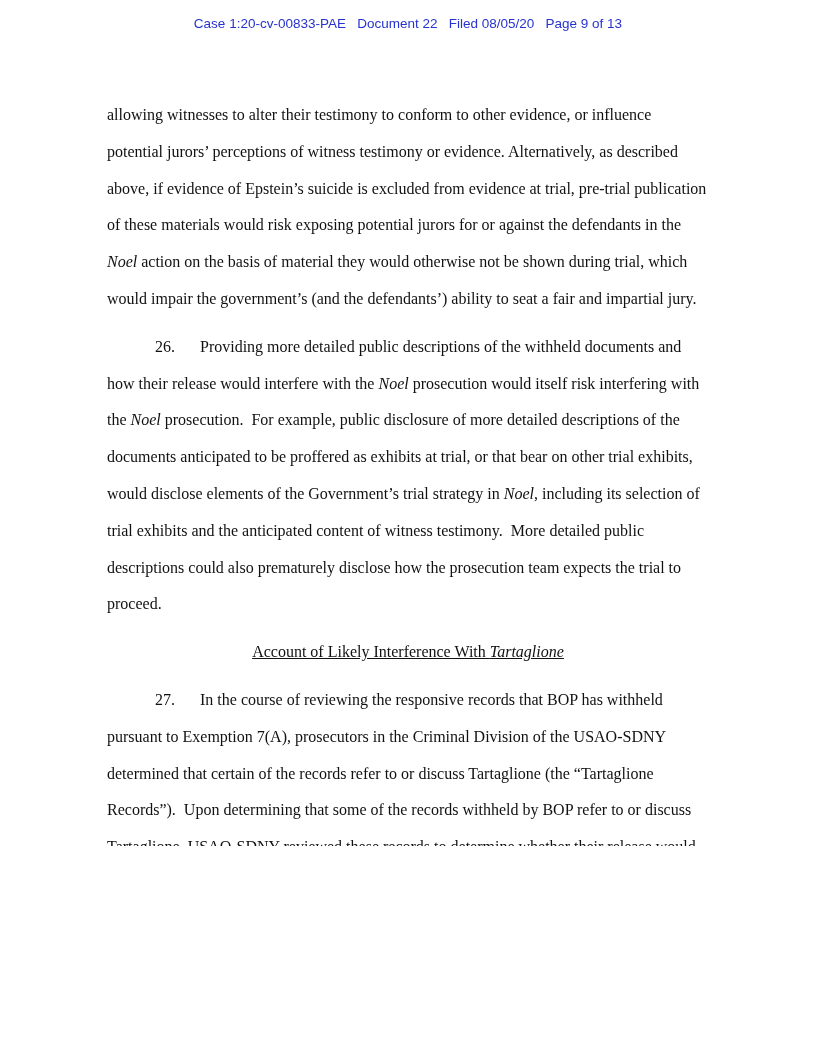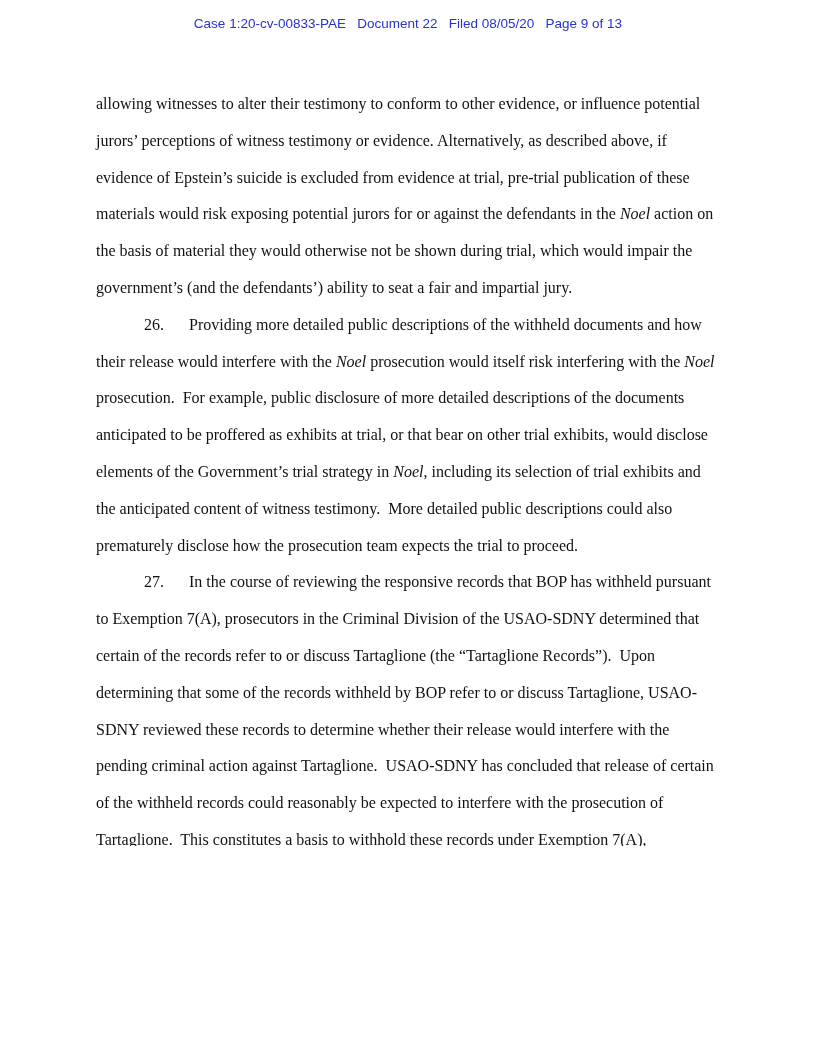--- a/index.html
+++ b/index.html
@@ -28,21 +28,21 @@
   }
   .doc-body {
     position: absolute;
     top: 86px;
     left: 96px;
     width: 624px;
     font-size: 16px;
     line-height: 36.8px;
   }
   .para {
-    margin: 0;
+    margin: 11px;
     text-align: left;
     white-space: pre-wrap;
   }
   .para.indent {
     text-indent: 48px;
   }
   .para.heading {
     text-align: center;
     text-indent: 0;
     text-decoration: underline;
@@ -65,17 +65,18 @@
 </style>
 </head>
 <body>
 
 <div class="page">
   <div class="case-stamp" style="color: rgb(39, 51, 207);">Case 1:20-cv-00833-PAE   Document 22   Filed 08/05/20   Page 9 of 13</div>
 
   <div class="doc-body">
       <p class="para"><span>allowing witnesses to alter their testimony to conform to other evidence, or influence potential jurors’ perceptions of witness testimony or evidence. Alternatively, as described above, if evidence of Epstein’s suicide is excluded from evidence at trial, pre-trial publication of these materials would risk exposing potential jurors for or against the defendants in the </span><span class="i">Noel</span><span> action on the basis of material they would otherwise not be shown during trial, which would impair the government’s (and the defendants’) ability to seat a fair and impartial jury.</span></p>
       <p class="para indent"><span>26.</span><span class="tab"></span><span>Providing more detailed public descriptions of the withheld documents and how their release would interfere with the </span><span class="i">Noel</span><span> prosecution would itself risk interfering with the </span><span class="i">Noel</span><span> prosecution.  For example, public disclosure of more detailed descriptions of the documents anticipated to be proffered as exhibits at trial, or that bear on other trial exhibits, would disclose elements of the Government’s trial strategy in </span><span class="i">Noel</span><span>, including its selection of trial exhibits and the anticipated content of witness testimony.  More detailed public descriptions could also prematurely disclose how the prosecution team expects the trial to proceed.</span></p>
+      <p class="para heading"><span>Account of Likely Interference With </span><span class="i">Tartaglione</span></p>
       <p class="para indent"><span>27.</span><span class="tab"></span><span>In the course of reviewing the responsive records that BOP has withheld pursuant to Exemption 7(A), prosecutors in the Criminal Division of the USAO-SDNY determined that certain of the records refer to or discuss Tartaglione (the “Tartaglione Records”).  Upon determining that some of the records withheld by BOP refer to or discuss Tartaglione, USAO-SDNY reviewed these records to determine whether their release would interfere with the pending criminal action against Tartaglione.  USAO-SDNY has concluded that release of certain of the withheld records could reasonably be expected to interfere with the prosecution of Tartaglione.  This constitutes a basis to withhold these records under Exemption 7(A), independent from the likely interference with the </span><span class="i">Noel</span><span> prosecution discussed above.</span></p>
     </div>
 
   <div class="page-number">9</div>
 </div>
 
 </body></html>

